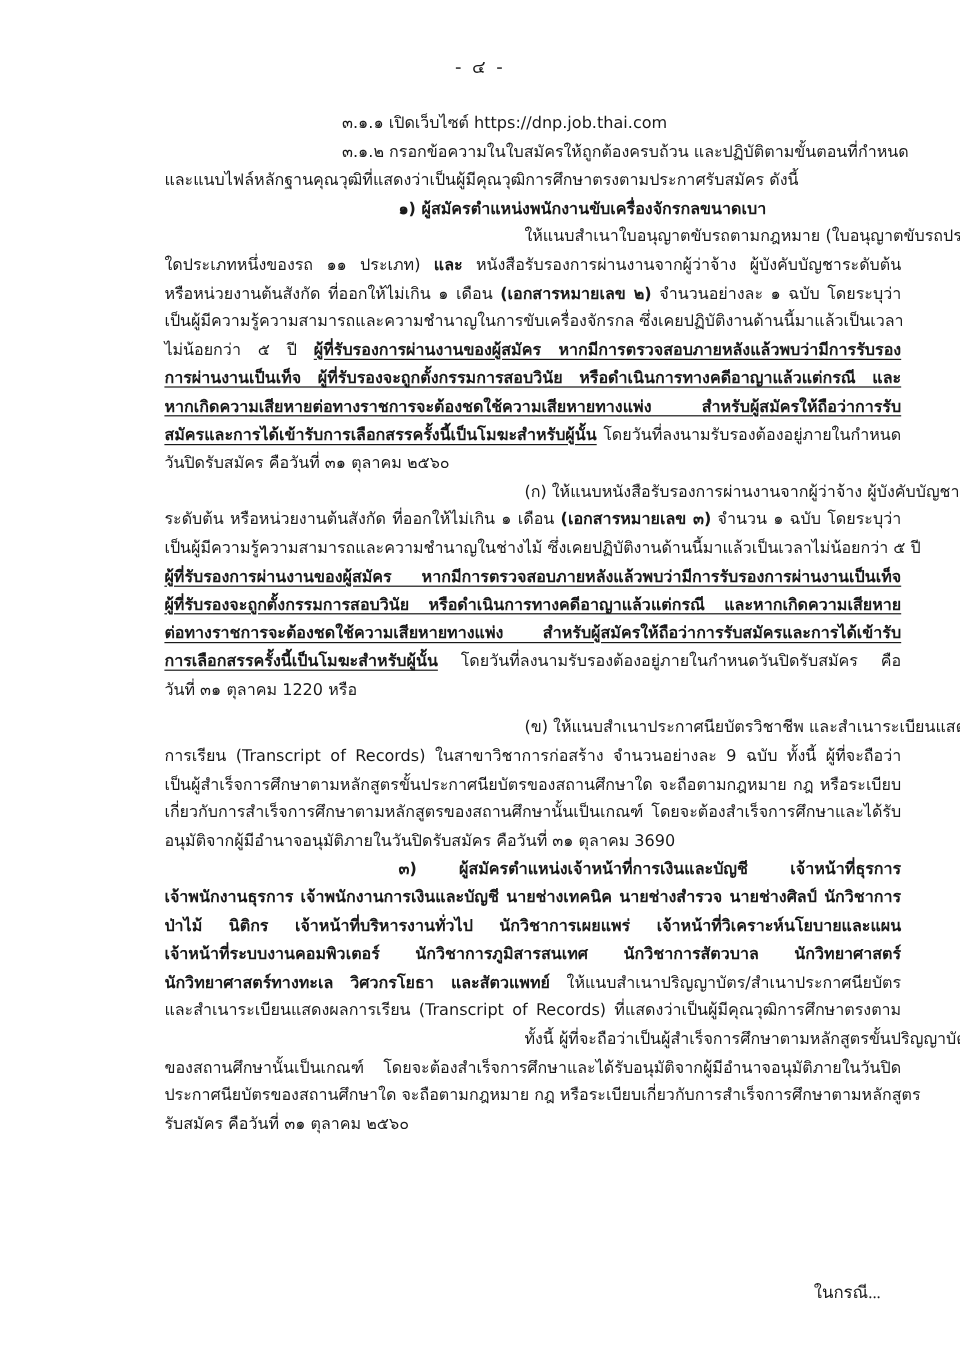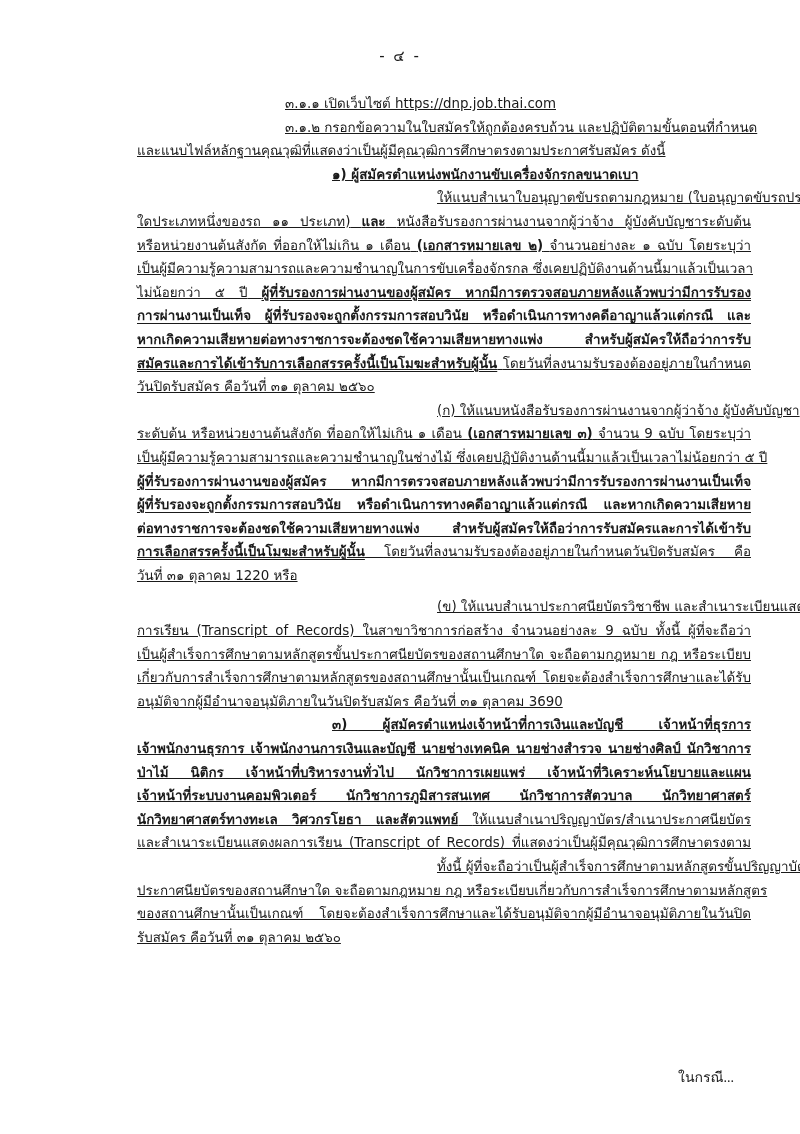--- a/index.html
+++ b/index.html
@@ -9,21 +9,21 @@
     color: #1a1a1a;
   }
   .page-num {
     position: absolute; top: 44px; left: 0; width: 800px; text-align: center;
     font-size: 15px; letter-spacing: 2px;
   }
   .doc {
     position: absolute; left: 137px; top: 92px; width: 614px;
     font-size: 13.4px; line-height: 23.6px;
   }
-  .line { white-space: nowrap; overflow: visible; height: 23.6px; text-align: justify; text-align-last: justify; text-decoration: underline; }
+  .line { white-space: nowrap; overflow: visible; height: 23.6px; text-align: justify; text-align-last: justify; }
   .line.last { text-align-last: left; }
   .ind1 { padding-left: 148px; }
   .ind2 { padding-left: 195px; }
   .ind3 { padding-left: 300px; }
   .b { font-weight: bold; }
   .u { text-decoration: underline; text-underline-offset: 3px; }
   .gap { height: 8px; }
   .footer {
     position: absolute; right: 66px; top: 1066px;
     font-size: 14px; font-family: Liberation Serif, serif;
@@ -61,21 +61,21 @@
   <div class="line">
     <span class="b u">สมัครและการได้เข้ารับการเลือกสรรครั้งนี้เป็นโมฆะสำหรับผู้นั้น</span>
     <span>โดยวันที่ลงนามรับรองต้องอยู่ภายในกำหนด</span>
   </div>
   <div class="line last">วันปิดรับสมัคร คือวันที่ ๓๑ ตุลาคม ๒๕๖๐</div>
 
   <div class="line ind3">(ก) ให้แนบหนังสือรับรองการผ่านงานจากผู้ว่าจ้าง ผู้บังคับบัญชา</div>
   <div class="line">
     <span>ระดับต้น หรือหน่วยงานต้นสังกัด ที่ออกให้ไม่เกิน ๑ เดือน</span>
     <span class="b">(เอกสารหมายเลข ๓)</span>
-    <span>จำนวน 9 ฉบับ โดยระบุว่า</span>
+    <span>จำนวน ๑ ฉบับ โดยระบุว่า</span>
   </div>
   <div class="line">เป็นผู้มีความรู้ความสามารถและความชำนาญในช่างไม้ ซึ่งเคยปฏิบัติงานด้านนี้มาแล้วเป็นเวลาไม่น้อยกว่า ๕ ปี</div>
   <div class="line b u">ผู้ที่รับรองการผ่านงานของผู้สมัคร หากมีการตรวจสอบภายหลังแล้วพบว่ามีการรับรองการผ่านงานเป็นเท็จ</div>
   <div class="line b u">ผู้ที่รับรองจะถูกตั้งกรรมการสอบวินัย หรือดำเนินการทางคดีอาญาแล้วแต่กรณี และหากเกิดความเสียหาย</div>
   <div class="line b u">ต่อทางราชการจะต้องชดใช้ความเสียหายทางแพ่ง สำหรับผู้สมัครให้ถือว่าการรับสมัครและการได้เข้ารับ</div>
   <div class="line">
     <span class="b u">การเลือกสรรครั้งนี้เป็นโมฆะสำหรับผู้นั้น</span>
     <span>โดยวันที่ลงนามรับรองต้องอยู่ภายในกำหนดวันปิดรับสมัคร คือ</span>
   </div>
   <div class="line last">วันที่ ๓๑ ตุลาคม 1220 หรือ</div>
@@ -89,18 +89,18 @@
   <div class="line ind2 b">๓) ผู้สมัครตำแหน่งเจ้าหน้าที่การเงินและบัญชี เจ้าหน้าที่ธุรการ</div>
   <div class="line b">เจ้าพนักงานธุรการ เจ้าพนักงานการเงินและบัญชี นายช่างเทคนิค นายช่างสำรวจ นายช่างศิลป์ นักวิชาการ</div>
   <div class="line b">ป่าไม้ นิติกร เจ้าหน้าที่บริหารงานทั่วไป นักวิชาการเผยแพร่ เจ้าหน้าที่วิเคราะห์นโยบายและแผน</div>
   <div class="line b">เจ้าหน้าที่ระบบงานคอมพิวเตอร์ นักวิชาการภูมิสารสนเทศ นักวิชาการสัตวบาล นักวิทยาศาสตร์</div>
   <div class="line">
     <span class="b">นักวิทยาศาสตร์ทางทะเล วิศวกรโยธา และสัตวแพทย์</span>
     <span>ให้แนบสำเนาปริญญาบัตร/สำเนาประกาศนียบัตร</span>
   </div>
   <div class="line">และสำเนาระเบียนแสดงผลการเรียน (Transcript of Records) ที่แสดงว่าเป็นผู้มีคุณวุฒิการศึกษาตรงตาม</div>
   <div class="line ind3">ทั้งนี้ ผู้ที่จะถือว่าเป็นผู้สำเร็จการศึกษาตามหลักสูตรขั้นปริญญาบัตรหรือ</div>
+  <div class="line">ของสถานศึกษานั้นเป็นเกณฑ์ โดยจะต้องสำเร็จการศึกษาและได้รับอนุมัติจากผู้มีอำนาจอนุมัติภายในวันปิด</div>
   <div class="line">ประกาศนียบัตรของสถานศึกษาใด จะถือตามกฎหมาย กฎ หรือระเบียบเกี่ยวกับการสำเร็จการศึกษาตามหลักสูตร</div>
-  <div class="line">ของสถานศึกษานั้นเป็นเกณฑ์ โดยจะต้องสำเร็จการศึกษาและได้รับอนุมัติจากผู้มีอำนาจอนุมัติภายในวันปิด</div>
   <div class="line last">รับสมัคร คือวันที่ ๓๑ ตุลาคม ๒๕๖๐</div>
 </div>
 
 <div class="footer">ในกรณี...</div>
 
 </body></html>

